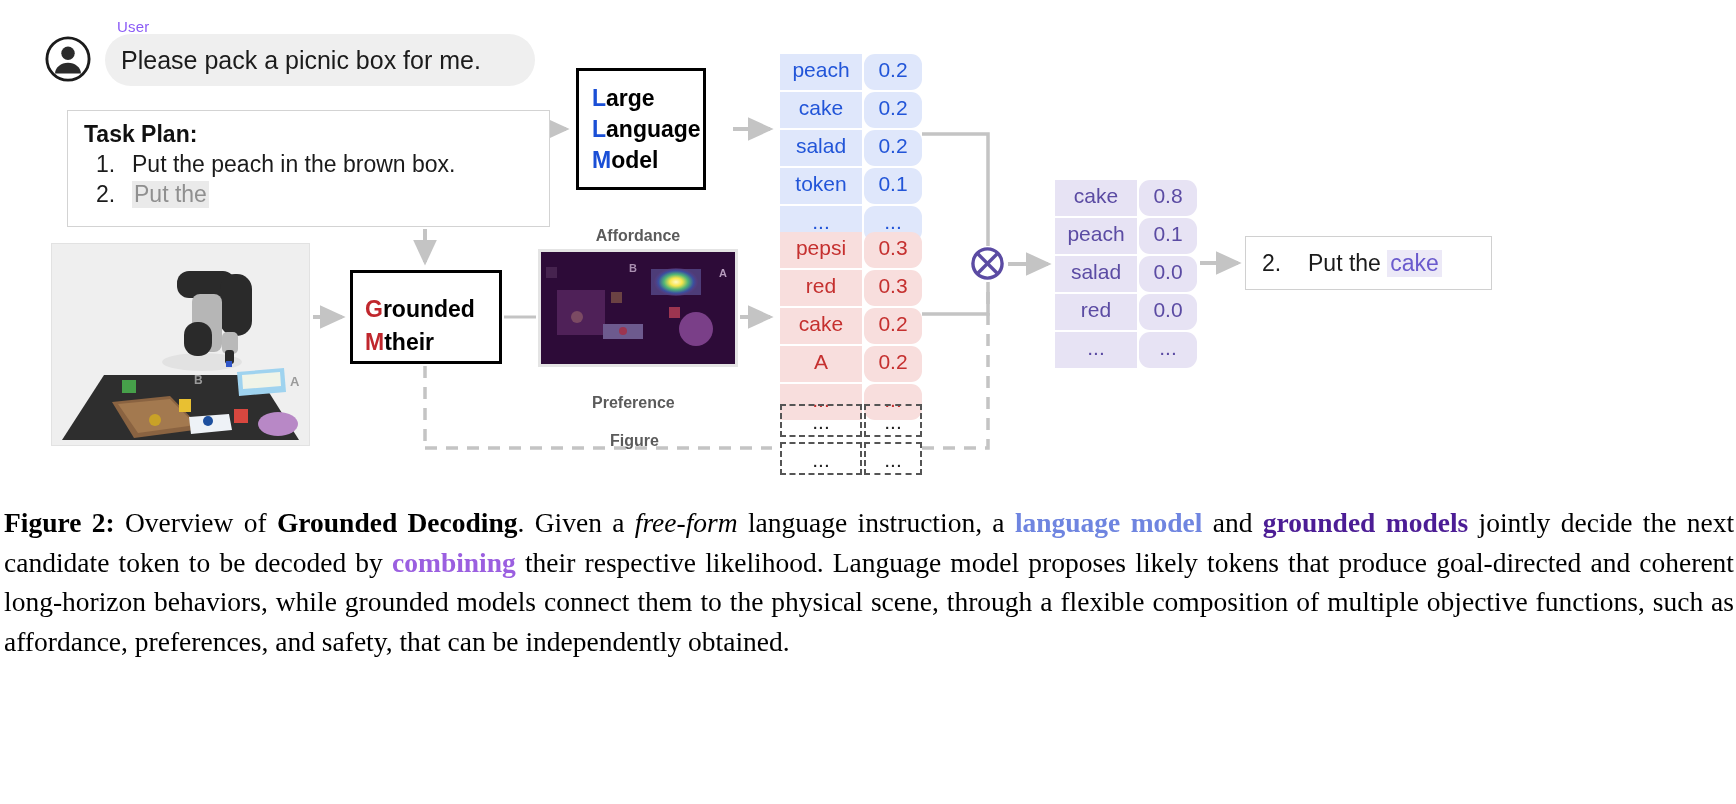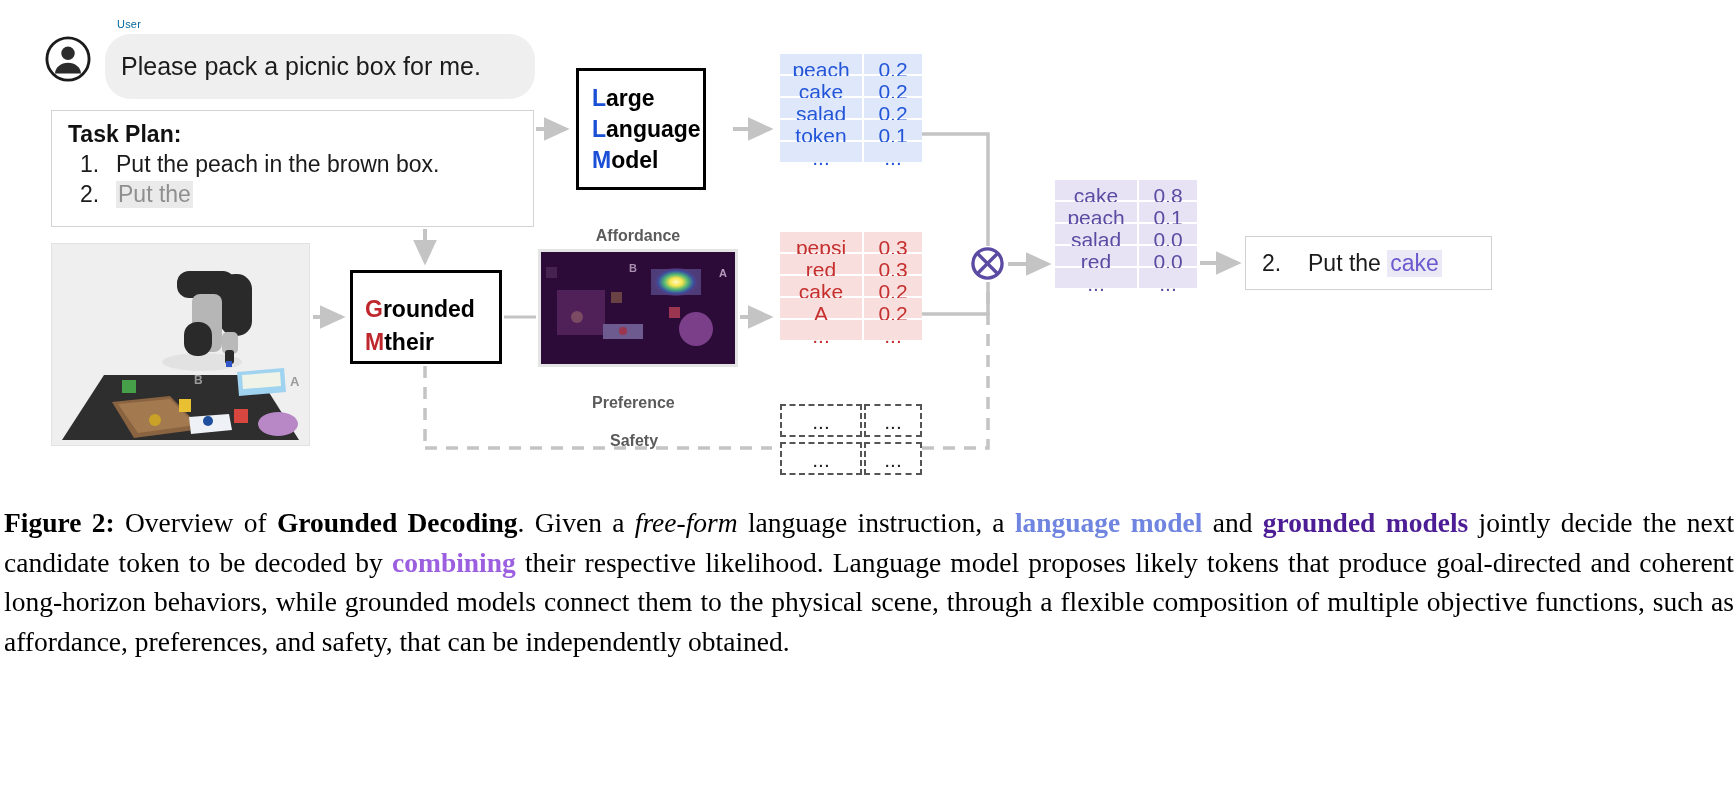--- a/index.html
+++ b/index.html
@@ -14,46 +14,46 @@
     font-family: "Liberation Sans", sans-serif;
     overflow: hidden;
   }
 
   
   .abs { position: absolute; }
 
   
   #user-label {
     left: 117px; top: 18px;
-    font-size: 11px;
-    color: #0369a1;
+    font-size: 15px;
+    color: #8b5cf6;
     letter-spacing: .2px;
   }
   #avatar {
     left: 45px; top: 36px;
     width: 46px; height: 46px;
   }
   #user-bubble {
     left: 105px; top: 34px;
-    width: 430px; height: 65px;
+    width: 430px; height: 52px;
     background: #efefef;
     border-radius: 26px;
     display: flex;
     align-items: center;
     padding-left: 16px;
     box-sizing: border-box;
   }
   #user-bubble-text {
     font-size: 25px;
     color: #1b1b1b;
   }
 
   
   #task-plan {
-    left: 51px; top: 110px;
+    left: 67px; top: 110px;
     width: 483px; height: 117px;
     border: 1.6px solid #d3d3d3;
     background: #fff;
     box-sizing: border-box;
     padding: 10px 0 0 16px;
   }
   #task-plan-title {
     font-size: 23px;
     font-weight: bold;
     color: #111;
@@ -128,28 +128,28 @@
     border: 3px solid #e4e4e4;
     box-sizing: border-box;
     background: #2b0b36;
     overflow: hidden;
   }
 
   
   .ttable { display: flex; flex-direction: column; }
   .trow { display: flex; }
   .tcell {
-    height: 20px;
+    height: 36px;
     line-height: 31px;
     text-align: center;
     font-size: 21px;
     margin-bottom: 2px;
   }
   .tcell.tok { width: 82px; margin-right: 2px; }
-  .tcell.prob { width: 58px; }
+  .tcell.prob { width: 58px; border-radius: 11px; }
 
   #blue-table { left: 780px; top: 54px; }
   #blue-table .tcell { background: #dfe7fb; color: #2255d8; }
 
   #red-table { left: 780px; top: 232px; }
   #red-table .tcell { background: #f8dedd; color: #c5302f; }
 
   #purple-table { left: 1055px; top: 180px; }
   #purple-table .tcell { background: #e7e3f4; color: #5b4ba3; }
 
@@ -417,21 +417,21 @@
     <div class="tcell prob">...</div>
   </div>
 </div>
 
 <div class="abs" id="preference-label">Preference</div>
 <div class="abs" id="pref-row">
   <div class="dcell tok">...</div>
   <div class="dcell prob">...</div>
 </div>
 
-<div class="abs" id="safety-label">Safety</div>
+<div class="abs" id="safety-label">Figure</div>
 <div class="abs" id="safety-row">
   <div class="dcell tok">...</div>
   <div class="dcell prob">...</div>
 </div>
 
 <svg class="abs" id="combine-op" viewBox="0 0 36 36">
   <circle cx="18" cy="18" r="15" fill="#fff" stroke="#5b4ba3" stroke-width="3.5"></circle>
   <line x1="7.5" y1="7.5" x2="28.5" y2="28.5" stroke="#5b4ba3" stroke-width="3.5"></line>
   <line x1="28.5" y1="7.5" x2="7.5" y2="28.5" stroke="#5b4ba3" stroke-width="3.5"></line>
 </svg>

